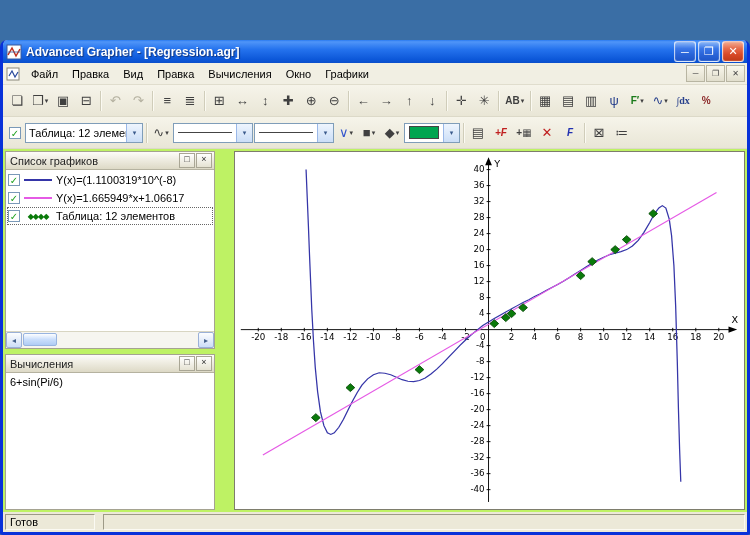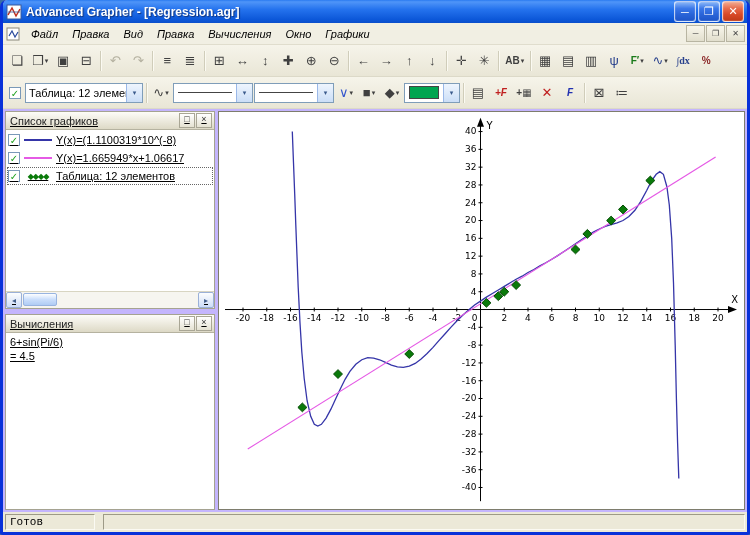--- a/index.html
+++ b/index.html
@@ -1,34 +1,34 @@
 <!DOCTYPE html>
 <html><head>
 <meta charset="utf-8">
 <style>
   html,body{margin:0;padding:0;}
   body{width:750px;height:535px;overflow:hidden;font-family:"Liberation Sans","DejaVu Sans",sans-serif;font-size:11px;background:#3a6ea5;}
   .window{position:absolute;inset:0;display:flex;flex-direction:column;background:#ece9d8;
-    border:3px solid #0831d9;border-top:none;border-radius:7px 7px 3px 3px;box-sizing:border-box;}
+    border:3px solid #0831d9;border-top:none;border-radius:7px 7px 3px 3px;box-sizing:border-box;margin-top:40px;}
   
   .titlebar{height:23px;flex:0 0 23px;display:flex;align-items:center;padding:0 3px;gap:4px;
     background:linear-gradient(180deg,#2a7af0 0%,#4f95f8 8%,#2573ee 40%,#0c57d8 85%,#0a4ecb 100%);
     border-radius:5px 5px 0 0;color:#fff;}
   .titlebar .title{flex:1;font-size:12px;font-weight:bold;text-shadow:1px 1px 1px #11337a;white-space:nowrap;overflow:hidden;}
   .tb-btns{display:flex;gap:2px;}
   .tb-btn{width:20px;height:19px;border-radius:3px;border:1px solid rgba(255,255,255,.7);
     display:flex;align-items:center;justify-content:center;color:#fff;font-size:11px;font-weight:bold;
     background:linear-gradient(180deg,#8db8f8 0%,#3a77e8 35%,#2a64d8 65%,#1e55c8 100%);box-shadow:inset 0 0 1px #fff;}
   .tb-btn.close{background:linear-gradient(180deg,#f2ab92 0%,#e66a4a 35%,#d84a28 65%,#c03a18 100%);}
   .app-icon{width:16px;height:16px;flex:0 0 16px;}
   
   .menubar{height:21px;flex:0 0 21px;display:flex;align-items:center;background:#f1efe3;border-bottom:1px solid #e0ddcd;padding:0 2px;gap:1px;}
   .mdi-icon{width:16px;height:14px;margin-right:2px;}
   .menu-items{display:flex;flex:1;}
-  .menu-item{padding:2px 7px;color:#000;cursor:default;font-style:italic;}
+  .menu-item{padding:2px 7px;color:#000;cursor:default;}
   .mdi-btns{display:flex;gap:1px;}
   .mdi-btn{width:17px;height:15px;border:1px solid #b8b5a2;background:linear-gradient(#f8f6ec,#e2dfcd);
     display:flex;align-items:center;justify-content:center;font-size:8px;color:#444;}
   
   .toolbar{height:27px;flex:0 0 27px;display:flex;align-items:center;padding:2px 3px;gap:1px;
     background:linear-gradient(180deg,#f6f4ea,#e9e6d6);border-bottom:1px solid #dcd9c8;}
   .tbtn{min-width:22px;height:22px;padding:0 2px;display:flex;align-items:center;justify-content:center;
     font-size:13px;color:#404040;border:1px solid transparent;border-radius:2px;box-sizing:border-box;}
   .tbtn.dis{color:#b4b1a0;}
   .tbtn .glyph{line-height:1;}
@@ -37,21 +37,21 @@
   .sep{width:1px;height:20px;background:#d0cdba;box-shadow:1px 0 0 #fbfaf2;margin:0 2px;flex:0 0 1px;}
   .combo{height:20px;border:1px solid #7f9db9;background:#fff;display:flex;align-items:center;box-sizing:border-box;}
   .combo-text{padding:0 3px;font-size:11px;white-space:nowrap;overflow:hidden;flex:1;}
   .combo-arrow{width:15px;align-self:stretch;background:linear-gradient(180deg,#eef5fe,#cbdef7);
     border-left:1px solid #9ab8e8;display:flex;align-items:center;justify-content:center;font-size:7px;color:#3a5a8c;flex:0 0 15px;}
   .line-sample{width:46px;height:1px;background:#444;margin:0 4px;flex:1;}
   .color-swatch{height:11px;margin:0 4px;border:1px solid #444;flex:1;}
   .cb{width:12px;height:12px;border:1px solid #7a99b8;background:#fff;font-size:10px;line-height:11px;
     text-align:center;color:#1da11d;flex:0 0 12px;box-sizing:border-box;}
   
-  .content{display:flex;flex:1;padding:2px;gap:3px;background:#c4b5fd;min-height:0;text-decoration:underline;}
+  .content{display:flex;flex:1;padding:2px;gap:19px;background:#bef264;min-height:0;}
   .left-col{width:210px;flex:0 0 210px;display:flex;flex-direction:column;gap:5px;min-height:0;}
   .panel{border:1px solid #a5a391;background:#fff;display:flex;flex-direction:column;min-height:0;}
   .graph-list-panel{height:196px;flex:0 0 196px;}
   .calc-panel{flex:1;}
   .panel-header{height:17px;flex:0 0 17px;background:linear-gradient(180deg,#fdfcf8,#ddd9c6);
     display:flex;align-items:center;padding:0 2px 0 4px;border-bottom:1px solid #b5b2a0;color:#222;}
   .panel-header .spacer{flex:1;}
   .ph-btn{width:14px;height:13px;border:1px solid #a9a695;background:linear-gradient(#fff,#e5e2d2);
     font-size:9px;line-height:11px;text-align:center;color:#333;margin-left:1px;}
   .list-body{flex:1;overflow:hidden;background:#fff;padding:1px;}
@@ -64,21 +64,21 @@
   .hscroll{height:16px;flex:0 0 16px;background:#f1f0ea;border-top:1px solid #d8d5c2;display:flex;}
   .hs-btn{width:16px;background:linear-gradient(180deg,#fdfefe,#cdddf8);border:1px solid #9ab0d8;border-radius:2px;
     font-size:8px;color:#44608c;display:flex;align-items:center;justify-content:center;box-sizing:border-box;}
   .hs-track{flex:1;position:relative;background:#f6f5f0;}
   .hs-thumb{position:absolute;left:1px;top:1px;width:34px;height:13px;
     background:linear-gradient(180deg,#fdfeff,#cadefb 50%,#b0ccf4);border:1px solid #98b4e0;border-radius:2px;box-sizing:border-box;}
   .calc-body{flex:1;background:#fff;padding:2px 4px;line-height:14px;color:#000;}
   .plot-panel{flex:1;background:#fff;border:1px solid #7e7d6d;min-width:0;}
   .plot-panel svg{width:100%;height:100%;display:block;font-family:"DejaVu Sans",sans-serif;}
   
-  .statusbar{height:20px;flex:0 0 20px;display:flex;gap:8px;padding:2px;background:#ece9d8;box-sizing:border-box;font-family:Liberation Mono, monospace;}
+  .statusbar{height:20px;flex:0 0 20px;display:flex;gap:8px;padding:2px;background:#ece9d8;box-sizing:border-box;}
   .status-cell{border:1px solid;border-color:#9d9a87 #fbfaf3 #fbfaf3 #9d9a87;padding:1px 4px;color:#000;box-sizing:border-box;}
   .status-main{width:90px;flex:0 0 90px;}
   .status-rest{flex:1;}
 </style>
 </head>
 <body>
 
 <div class="window">
 
   <div class="titlebar">
@@ -318,21 +318,20 @@
 
       <div class="panel calc-panel">
         <div class="panel-header">
           <span>Вычисления</span>
           <span class="spacer"></span>
           <span class="ph-btn">□</span>
           <span class="ph-btn">×</span>
         </div>
         <div class="calc-body">
           <div>6+sin(Pi/6)</div>
-          <div>= 4.5</div>
         </div>
       </div>
 
     </div>
 
     <div class="plot-panel">
       <svg id="plot-svg" preserveAspectRatio="none" viewBox="0 0 525 406">
           <line x1="6" y1="202" x2="515" y2="202" stroke="#000" stroke-width="1"></line>
           <polygon points="518,202 509,198.5 509,205.5" fill="#000"></polygon>
           <text x="519" y="195" font-size="10" text-anchor="end" fill="#000">X</text>

